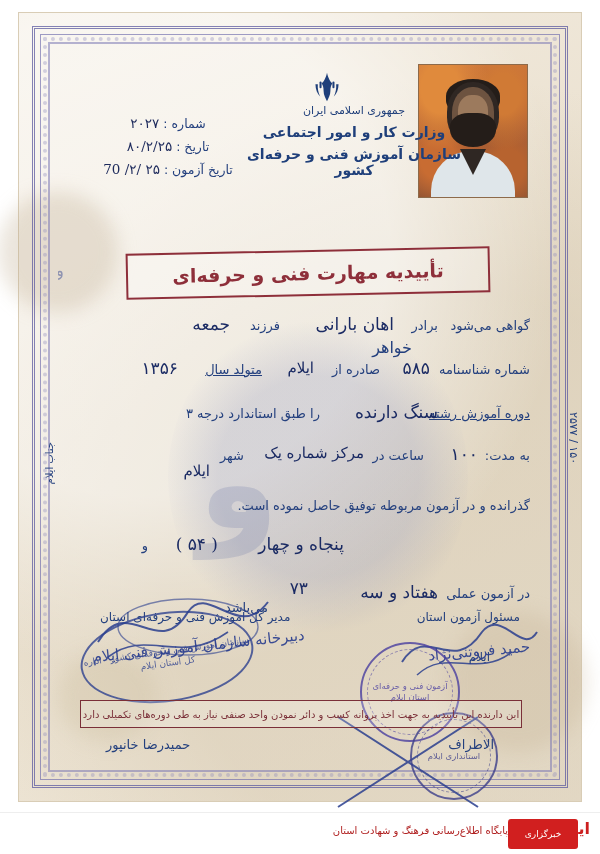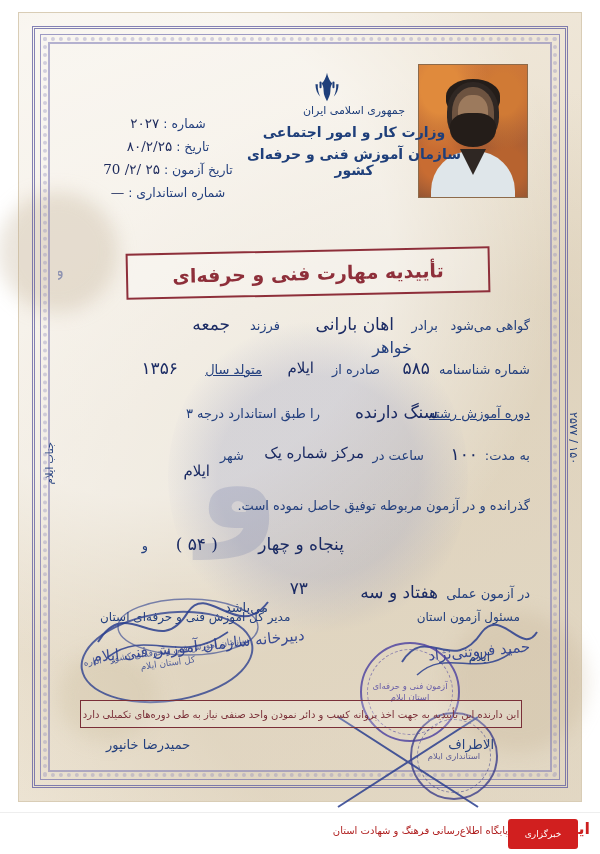--- a/index.html
+++ b/index.html
@@ -429,24 +429,20 @@
         <span>شماره :</span>
         <span class="val">۲۰۲۷</span>
       </div>
       <div class="row">
         <span>تاریخ :</span>
         <span class="val">۸۰/۲/۲۵</span>
       </div>
       <div class="row">
         <span>تاریخ آزمون :</span>
         <span class="val">۲۵ /۲/ 70</span>
-      </div>
-      <div class="row">
-        <span>شماره استانداری :</span>
-        <span class="val">—</span>
       </div>
     </div>
 
     <div class="title-banner">
       <span>تأییدیه مهارت فنی و حرفه‌ای</span>
     </div>
 
     <div class="body-lines">
 
       <div class="bline">

